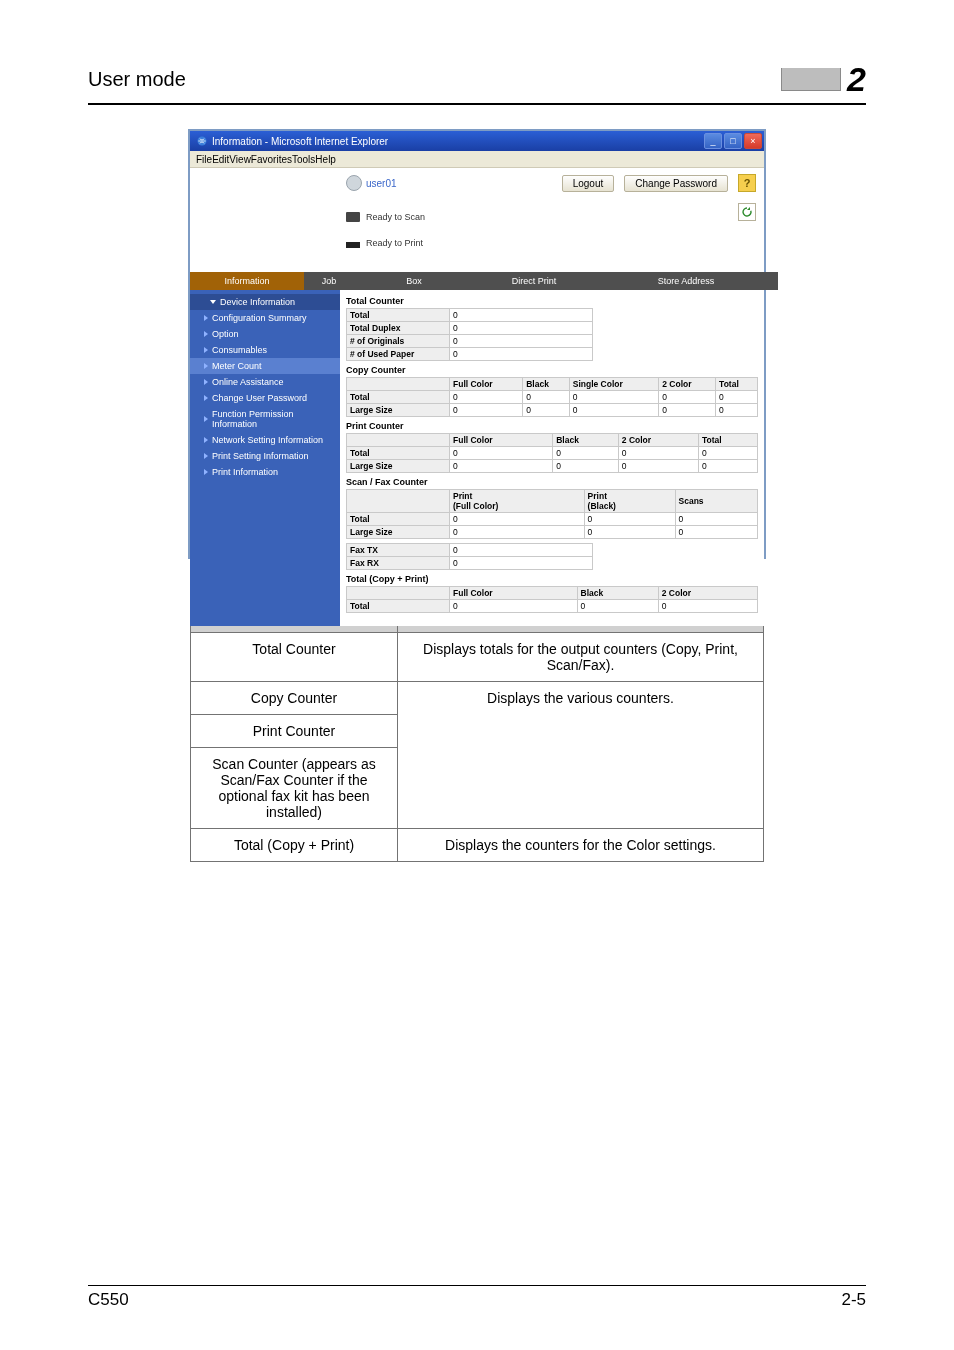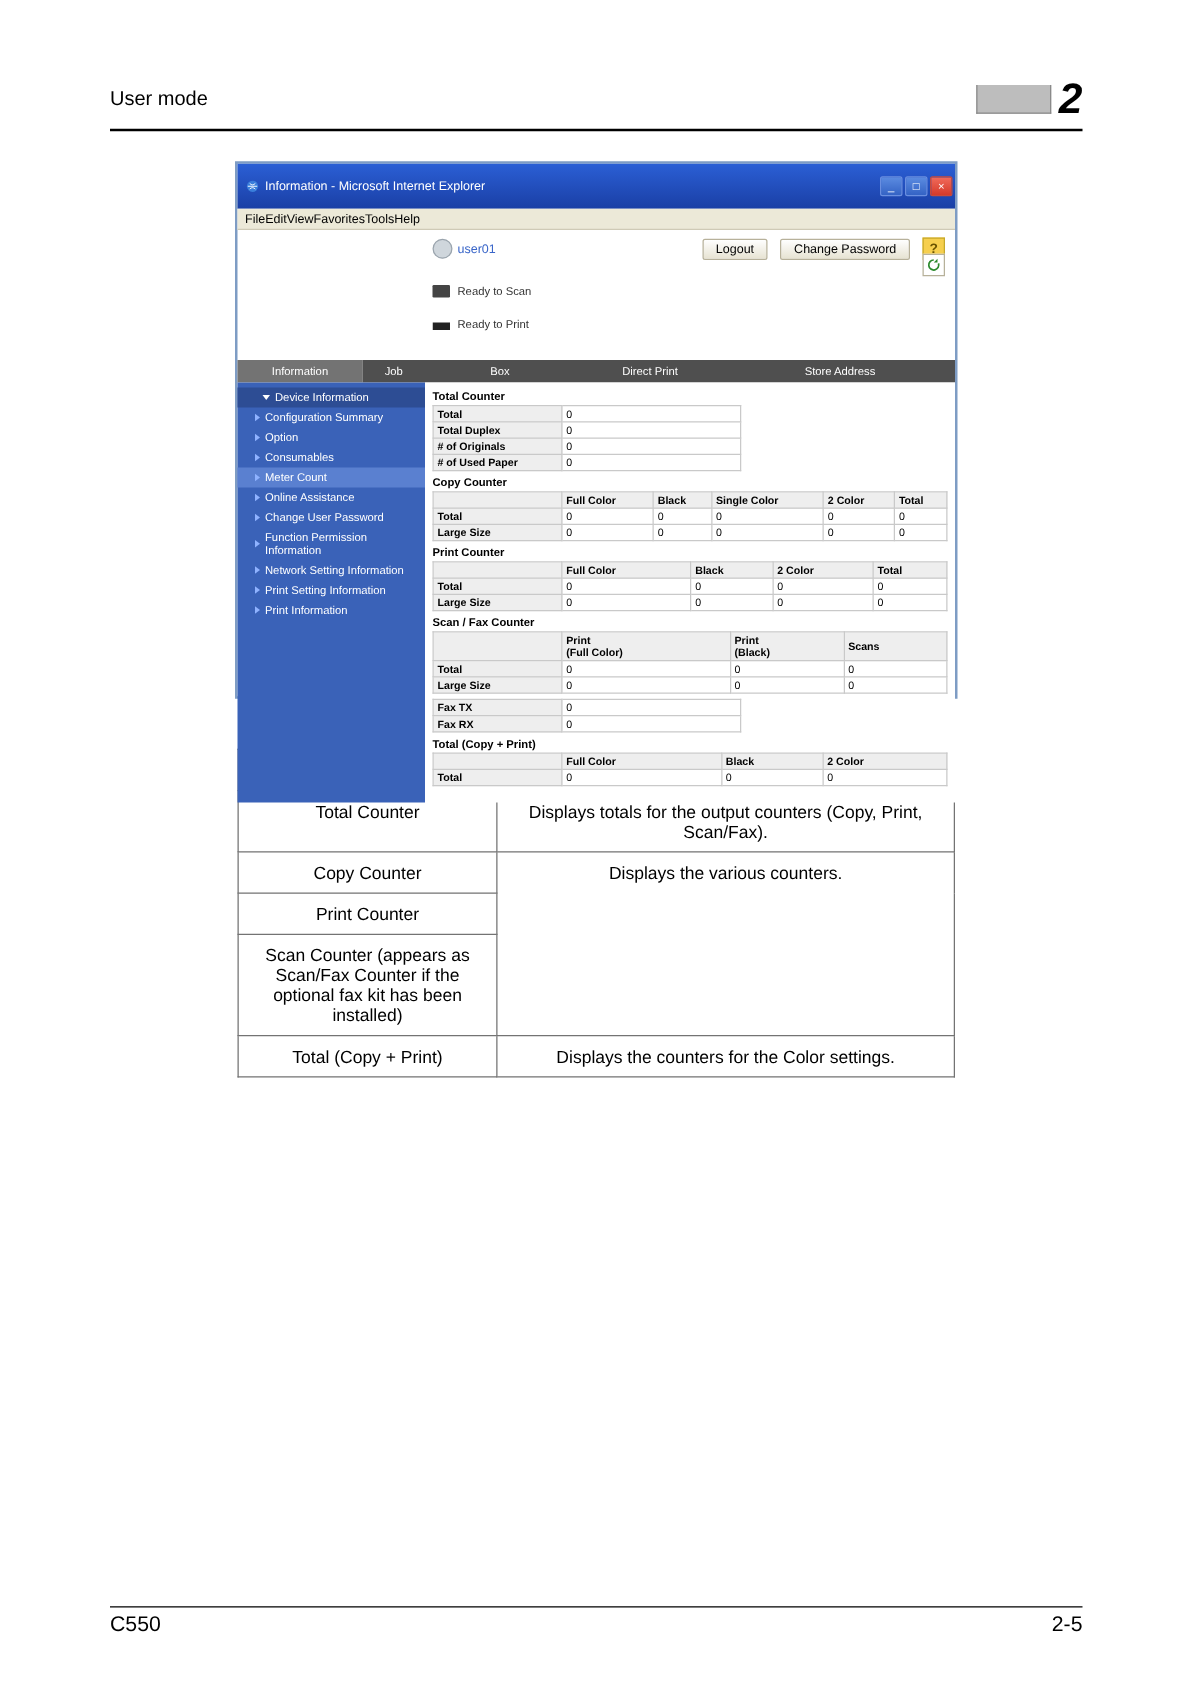--- a/index.html
+++ b/index.html
@@ -1,25 +1,25 @@
 <!DOCTYPE html>
 <html><head>
 <meta charset="utf-8">
 <style>
   html,body{margin:0;padding:0;background:#fff;font-family:Arial,Helvetica,sans-serif;color:#000}
   .page{width:954px;height:1350px;position:relative;margin:0 auto;box-sizing:border-box;padding:60px 88px 0 88px}
   .hdr-row{display:flex;align-items:center;justify-content:space-between;border-bottom:2px solid #000;padding-bottom:4px}
-  .usermode{font-size:16px}
+  .usermode{font-size:20px}
   .chapnum{display:flex;align-items:center;gap:6px}
   .chapnum .bar{width:58px;height:22px;background:#bdbdbd;border:1px solid #8a8a8a;border-top:none;display:inline-block}
   .chapnum .n{font-size:34px;font-style:italic;font-weight:bold}
   .section-title{font-weight:bold;font-size:20px;margin-top:28px;margin-left:120px}
   .section-desc{font-size:18px;margin-top:14px;margin-left:120px}
   .screenshot{width:574px;height:426px;margin:24px auto 0 auto;border:2px solid #7e9cc4;position:relative;background:#fff;font-family:Tahoma,Arial,sans-serif}
-  .titlebar{height:36px;background:linear-gradient(to bottom,#2b5fd5,#1a3fa5);display:flex;align-items:center;justify-content:space-between;padding:0 2px}
+  .titlebar{height:20px;background:linear-gradient(to bottom,#2b5fd5,#1a3fa5);display:flex;align-items:center;justify-content:space-between;padding:0 2px}
   .titlebar .t{color:#fff;font-size:10px;padding-left:4px;display:flex;align-items:center;gap:4px}
   .titlebar .ie{width:12px;height:12px;display:inline-block}
   .winbtns{display:flex;gap:2px}
   .winbtns span{width:16px;height:14px;display:inline-flex;align-items:center;justify-content:center;font-size:9px;color:#fff;border:1px solid #6a8fe0;background:linear-gradient(#5b8be0,#3463c5);border-radius:2px}
   .winbtns .close{background:linear-gradient(#f06a5a,#d53a2a);border-color:#c94a3a}
   .menubar{height:16px;background:#ece9d8;display:flex;align-items:center;padding:0 6px;font-size:10px;color:#000;border-bottom:1px solid #cfcab6}
   .toprow{display:flex;align-items:center;justify-content:space-between;padding:6px 8px 2px 8px}
   .user{display:flex;align-items:center;gap:4px;margin-left:148px}
   .usericon{width:14px;height:14px;border-radius:50%;background:#cfd6dc;display:inline-block;border:1px solid #9aa4ad}
   .user span{font-size:10px;color:#3a66c9}
@@ -27,21 +27,21 @@
   .btn{font-size:10px;border:1px solid #b7b19a;background:linear-gradient(#fefefe,#e7e3d2);padding:2px 10px;border-radius:2px;cursor:pointer}
   .helpicon{width:16px;height:16px;background:#f6cf4e;border:1px solid #c6a82a;display:inline-flex;align-items:center;justify-content:center;font-size:11px;font-weight:bold;color:#6a5300}
   .statusblock{margin-left:148px;padding:2px 8px 6px 8px}
   .stline{display:flex;align-items:center;gap:6px;font-size:9px;color:#333;margin:16px 0}
   .sticon{width:14px;height:10px;display:inline-block}
   .sticon.scanner{background:#444;border-radius:1px}
   .sticon.printer{background:#222;clip-path:polygon(0 40%,100% 40%,100% 100%,0 100%)}
   .refresh{position:absolute;right:8px;top:72px;width:16px;height:16px;border:1px solid #b7b19a;background:#fff;display:flex;align-items:center;justify-content:center;color:#2c8a2c;font-size:11px}
   .navtabs{display:flex;margin-top:2px}
   .navtabs div{flex:0 0 auto;font-size:9px;color:#fff;text-align:center;padding:4px 0}
-  .navtabs .info{width:100px;background:#737373}
+  .navtabs .info{width:114px;background:#a16207}
   .navtabs .job{width:50px;background:#4f4f4f}
   .navtabs .box{width:120px;background:#4f4f4f}
   .navtabs .dp{width:120px;background:#4f4f4f}
   .navtabs .sa{width:184px;background:#4f4f4f}
   .body{display:flex;height:336px}
   .sidebar{width:150px;background:#3a62b8;color:#fff;font-size:9px;padding:4px 0}
   .sidebar .hd{background:#2d4d94;padding:3px 20px;font-size:9px;display:flex;align-items:center;gap:4px}
   .sidebar .itm{padding:3px 6px 3px 14px;display:flex;align-items:center;gap:4px;cursor:pointer}
   .sidebar .itm.sel{background:#5a80d0}
   .tri{width:0;height:0;border-top:3px solid transparent;border-bottom:3px solid transparent;border-left:4px solid #8fb2ff;display:inline-block}

